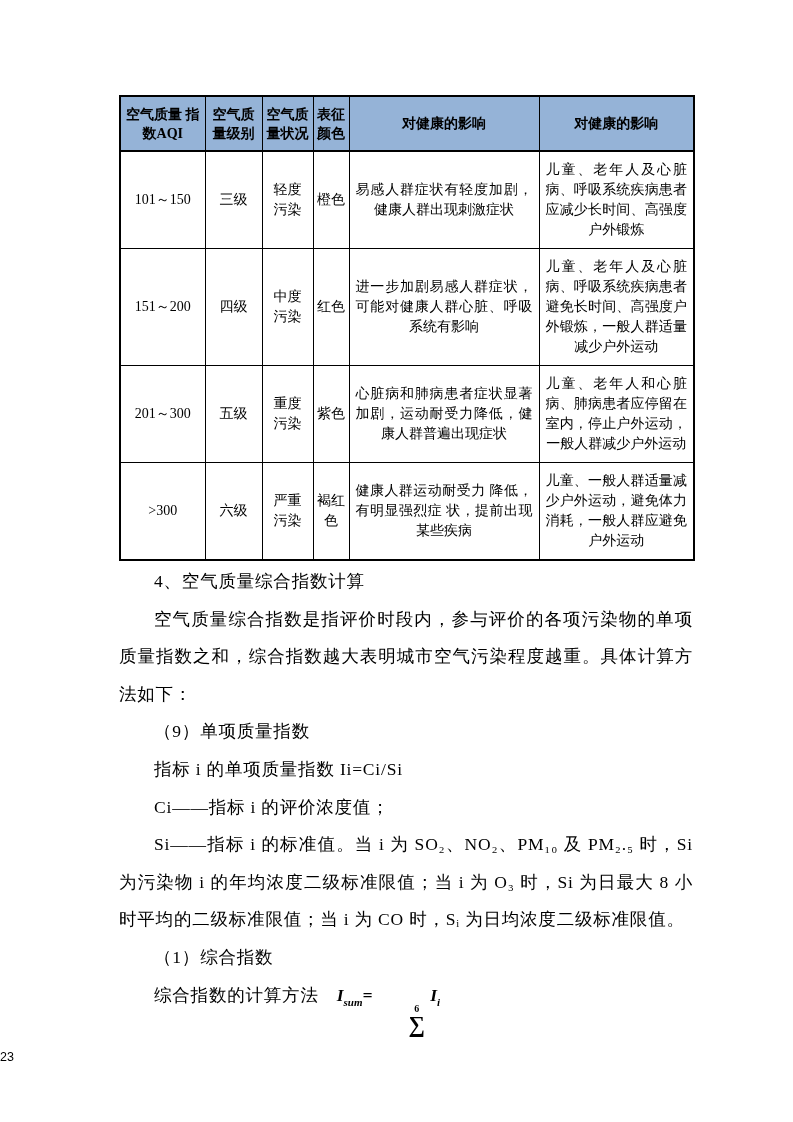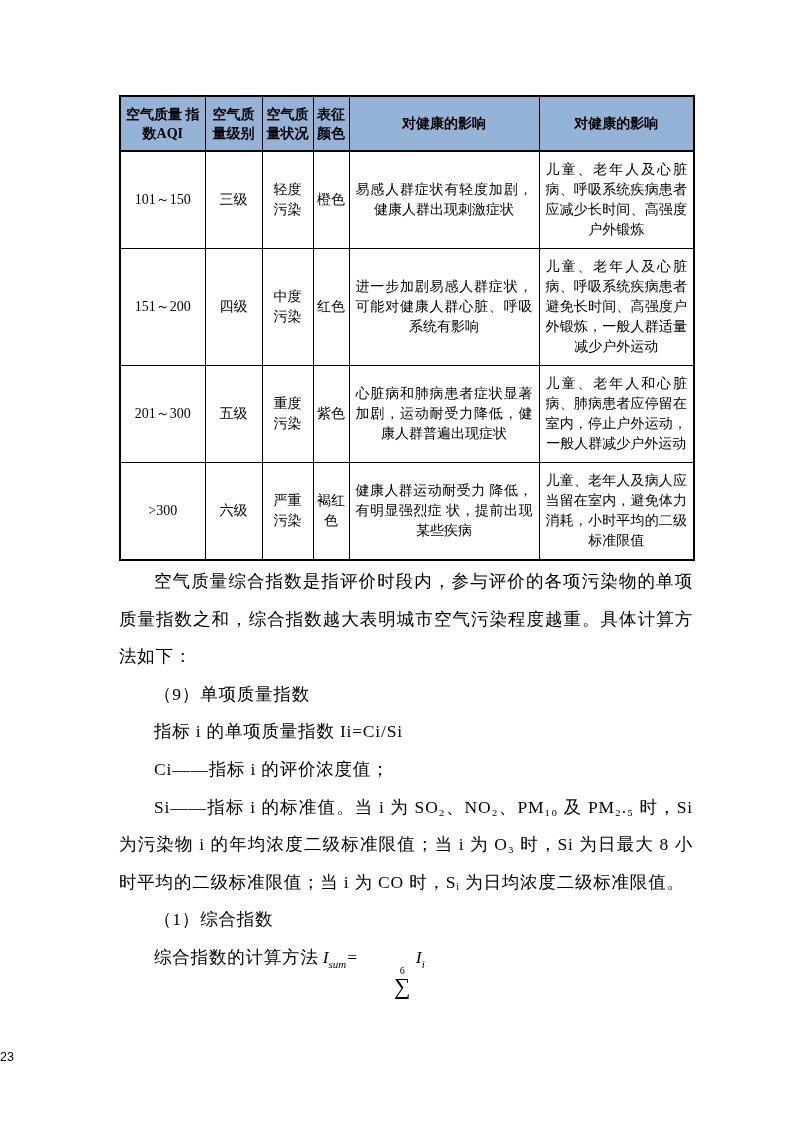--- a/index.html
+++ b/index.html
@@ -61,21 +61,22 @@
     line-height:37.6px;
     letter-spacing:0.8px;
     text-align:justify;
   }
   .para { margin:0; text-indent:2em; }
 
   .formula-line { white-space:nowrap; }
   .formula {
     font-style:italic;
     letter-spacing:0;
-    margin-left:4px;
+    margin-left:18px;
+    font-weight:bold;
   }
   .formula sub { font-size:11px; }
   .sigma-stack {
     display:inline-flex;
     flex-direction:column;
     align-items:center;
     vertical-align:-11px;
     line-height:1;
     margin:0 1px;
     font-style:normal;
@@ -149,26 +150,27 @@
           <td class="long">儿童、老年人和心脏病、肺病患者应停留在室内，停止户外运动，一般人群减少户外运动</td>
         </tr>
         <tr>
           <td>&gt;300</td>
           <td>六级</td>
           <td>严重
 污染</td>
           <td>褐红
 色</td>
           <td class="long">健康人群运动耐受力 降低，有明显强烈症 状，提前出现某些疾病</td>
-          <td class="long">儿童、老年人及病人应当留在室内，避免体力消耗，小时平均的二级标准限值</td>
+          <td class="long">儿童、一般人群适量减少户外运动，避免体力消耗，一般人群应避免户外运动</td>
         </tr>
       </tbody>
     </table>
 
     <div class="text">
+      <p class="para">4、空气质量综合指数计算</p>
       <p class="para">空气质量综合指数是指评价时段内，参与评价的各项污染物的单项质量指数之和，综合指数越大表明城市空气污染程度越重。具体计算方法如下：</p>
       <p class="para">（9）单项质量指数</p>
       <p class="para">指标 i 的单项质量指数 Ii=Ci/Si</p>
       <p class="para">Ci——指标 i 的评价浓度值；</p>
       <p class="para">Si——指标 i 的标准值。当 i 为 SO₂、NO₂、PM₁₀ 及 PM₂.₅ 时，Si 为污染物 i 的年均浓度二级标准限值；当 i 为 O₃ 时，Si 为日最大 8 小时平均的二级标准限值；当 i 为 CO 时，Sᵢ 为日均浓度二级标准限值。</p>
       <p class="para">（1）综合指数</p>
       <p class="para formula-line"><span>综合指数的计算方法</span><span class="formula"><i>I</i><sub><i>sum</i></sub><span>=</span><span class="sigma-stack">
               <span class="sigma-top">6</span>
               <span class="sigma">∑</span>
             </span> <i>I</i><sub><i>i</i></sub></span></p>

